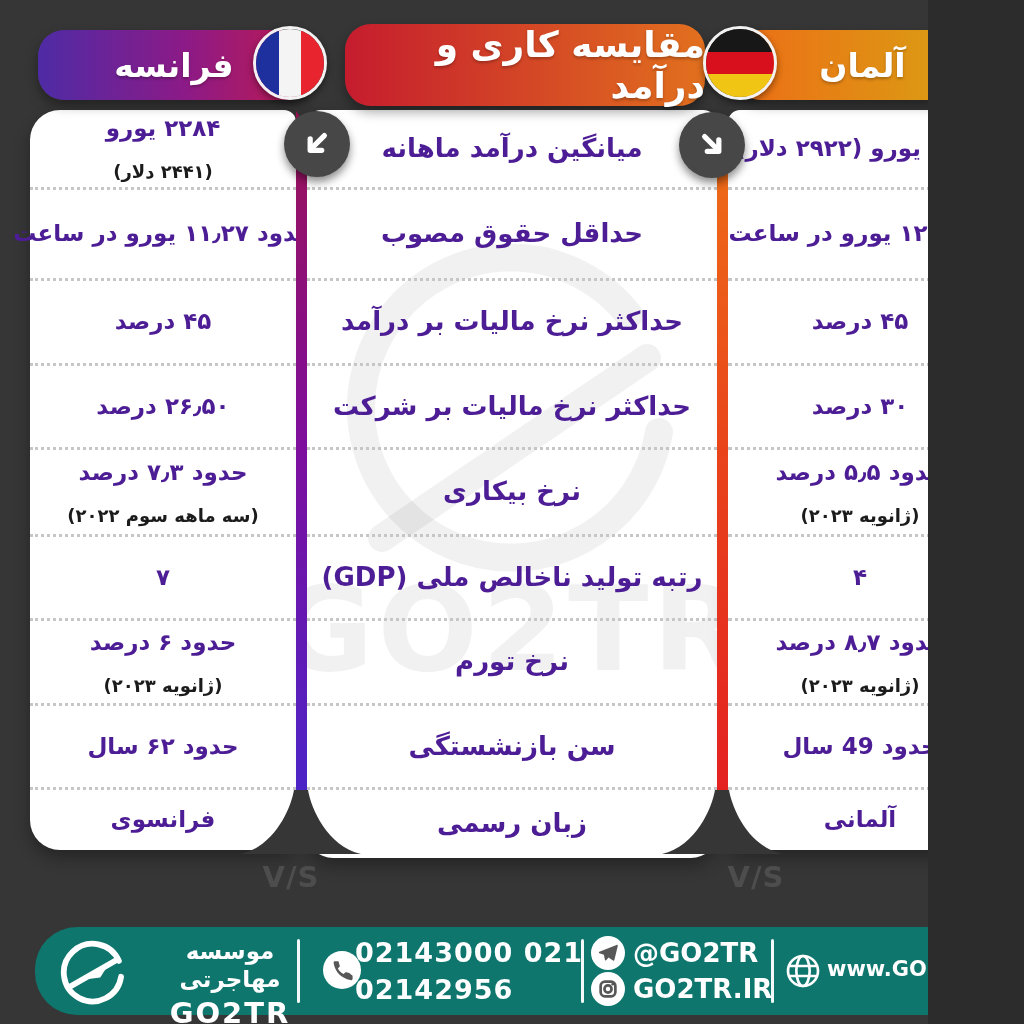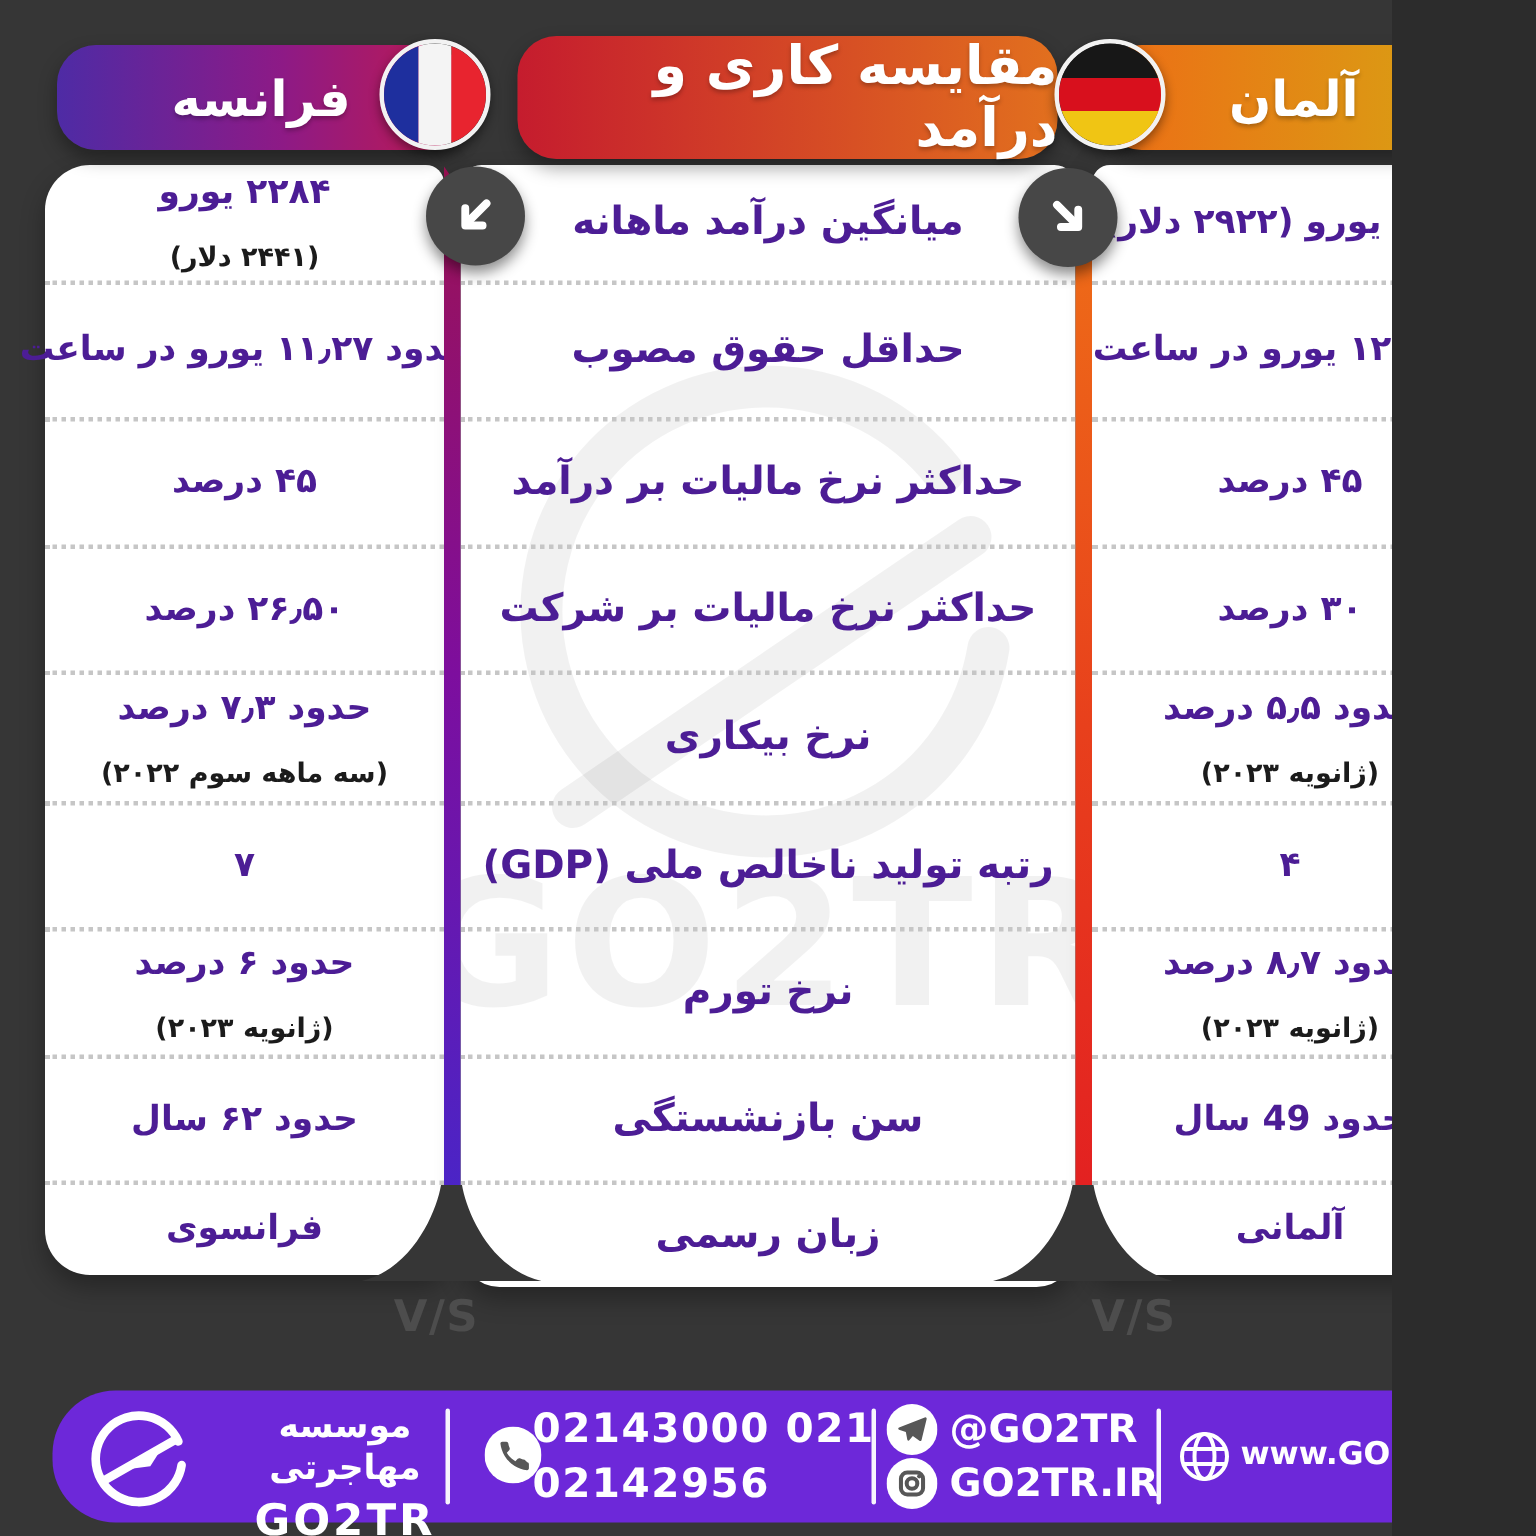--- a/index.html
+++ b/index.html
@@ -68,21 +68,21 @@
   .wm{position:absolute;left:0;top:0;width:100%;height:100%;z-index:0;pointer-events:none;}
 
   
   .wedge{position:absolute;top:790px;z-index:3;}
   .wedge-left{left:241px;} .wedge-right{left:662px;}
   .vs{position:absolute;top:860px;width:92px;text-align:center;font-size:29px;font-weight:bold;
       color:#4d4d4d;letter-spacing:1px;z-index:1;}
   .vs-left{left:245px;} .vs-right{left:710px;}
 
   
-  .footer{position:absolute;left:35px;top:927px;width:955px;height:88px;background:#6d28d9;
+  .footer{position:absolute;left:35px;top:927px;width:955px;height:88px;background:#0f766e;
           border-radius:42px;z-index:2;color:#fff;}
   .footer .logo{position:absolute;left:22px;top:8px;width:72px;height:72px;}
   .org{position:absolute;left:100px;top:11px;width:190px;text-align:center;}
   .org-1{font-size:23px;font-weight:bold;direction:rtl;line-height:1.2;}
   .org-2{font-size:29px;font-weight:bold;letter-spacing:2px;margin-top:3px;}
   .vdiv{position:absolute;top:12px;height:64px;width:3px;background:#fff;border-radius:2px;opacity:.95;}
   .vdiv-1{left:262px;} .vdiv-2{left:546px;} .vdiv-3{left:736px;}
   .phone-icon{position:absolute;left:288px;top:24px;width:38px;height:38px;}
   .phones{position:absolute;left:320px;top:7px;direction:ltr;text-align:left;}
   .phone-line{font-size:27px;font-weight:bold;line-height:37px;letter-spacing:1px;white-space:nowrap;}

